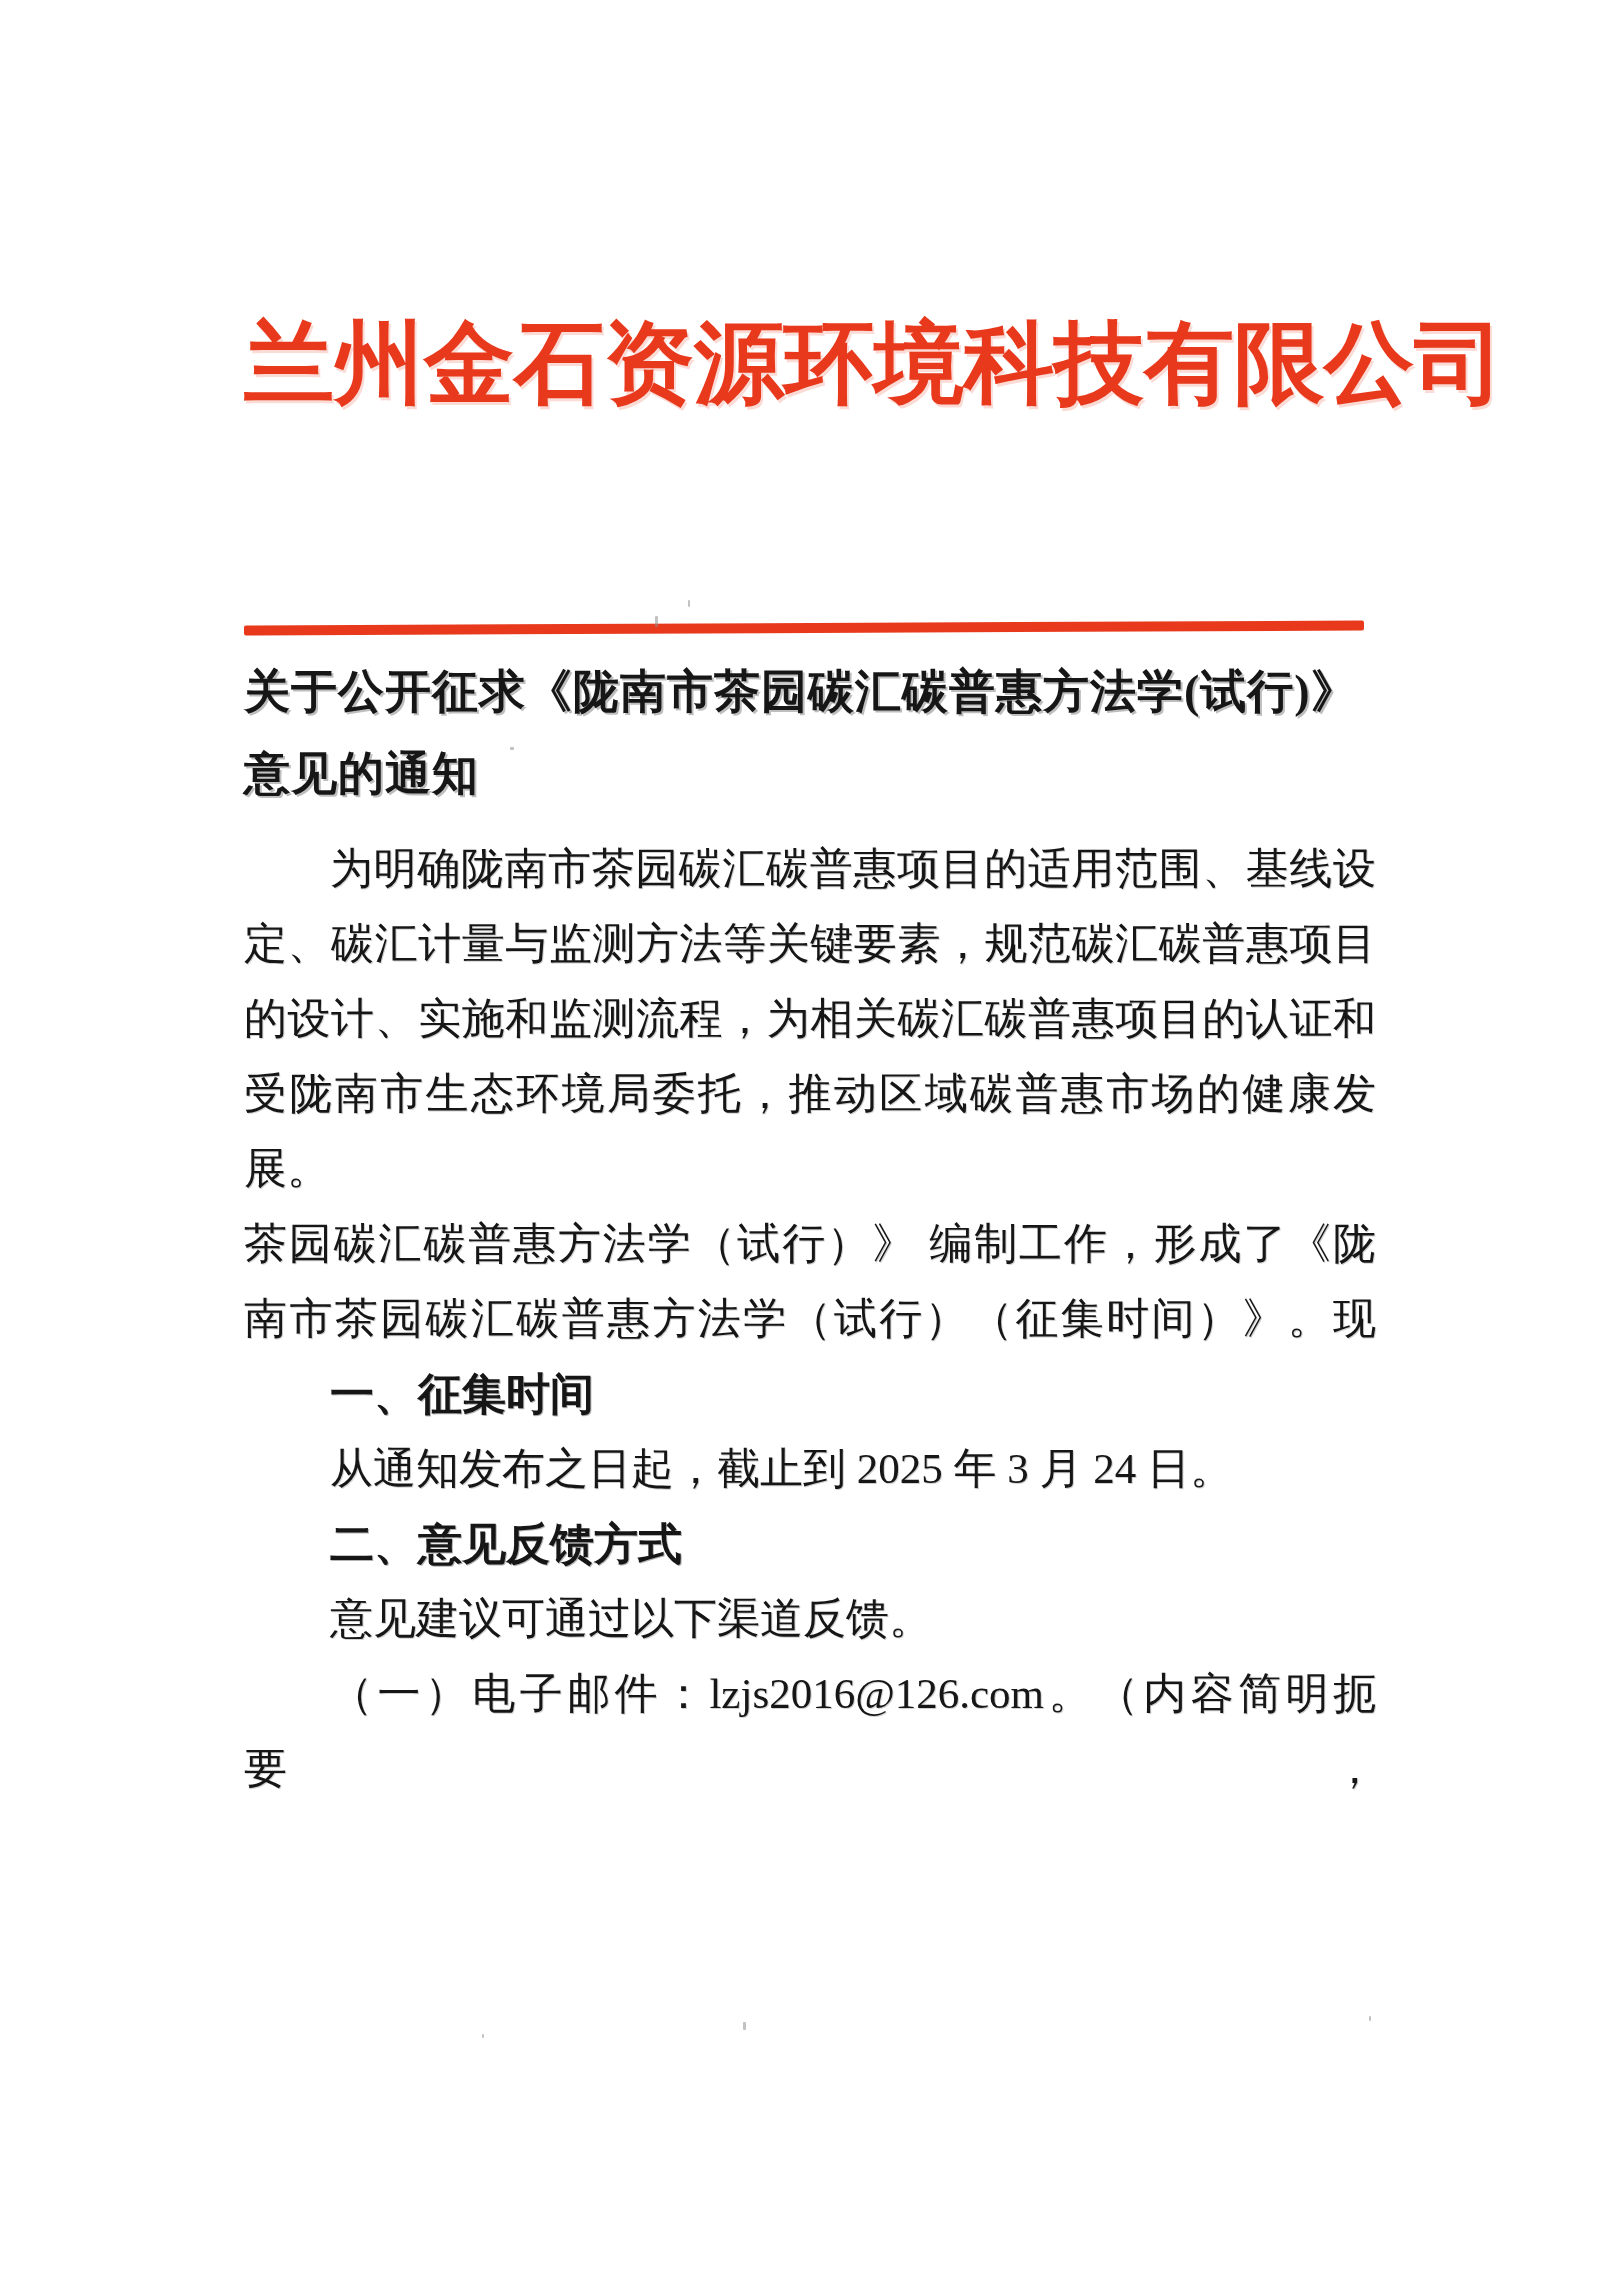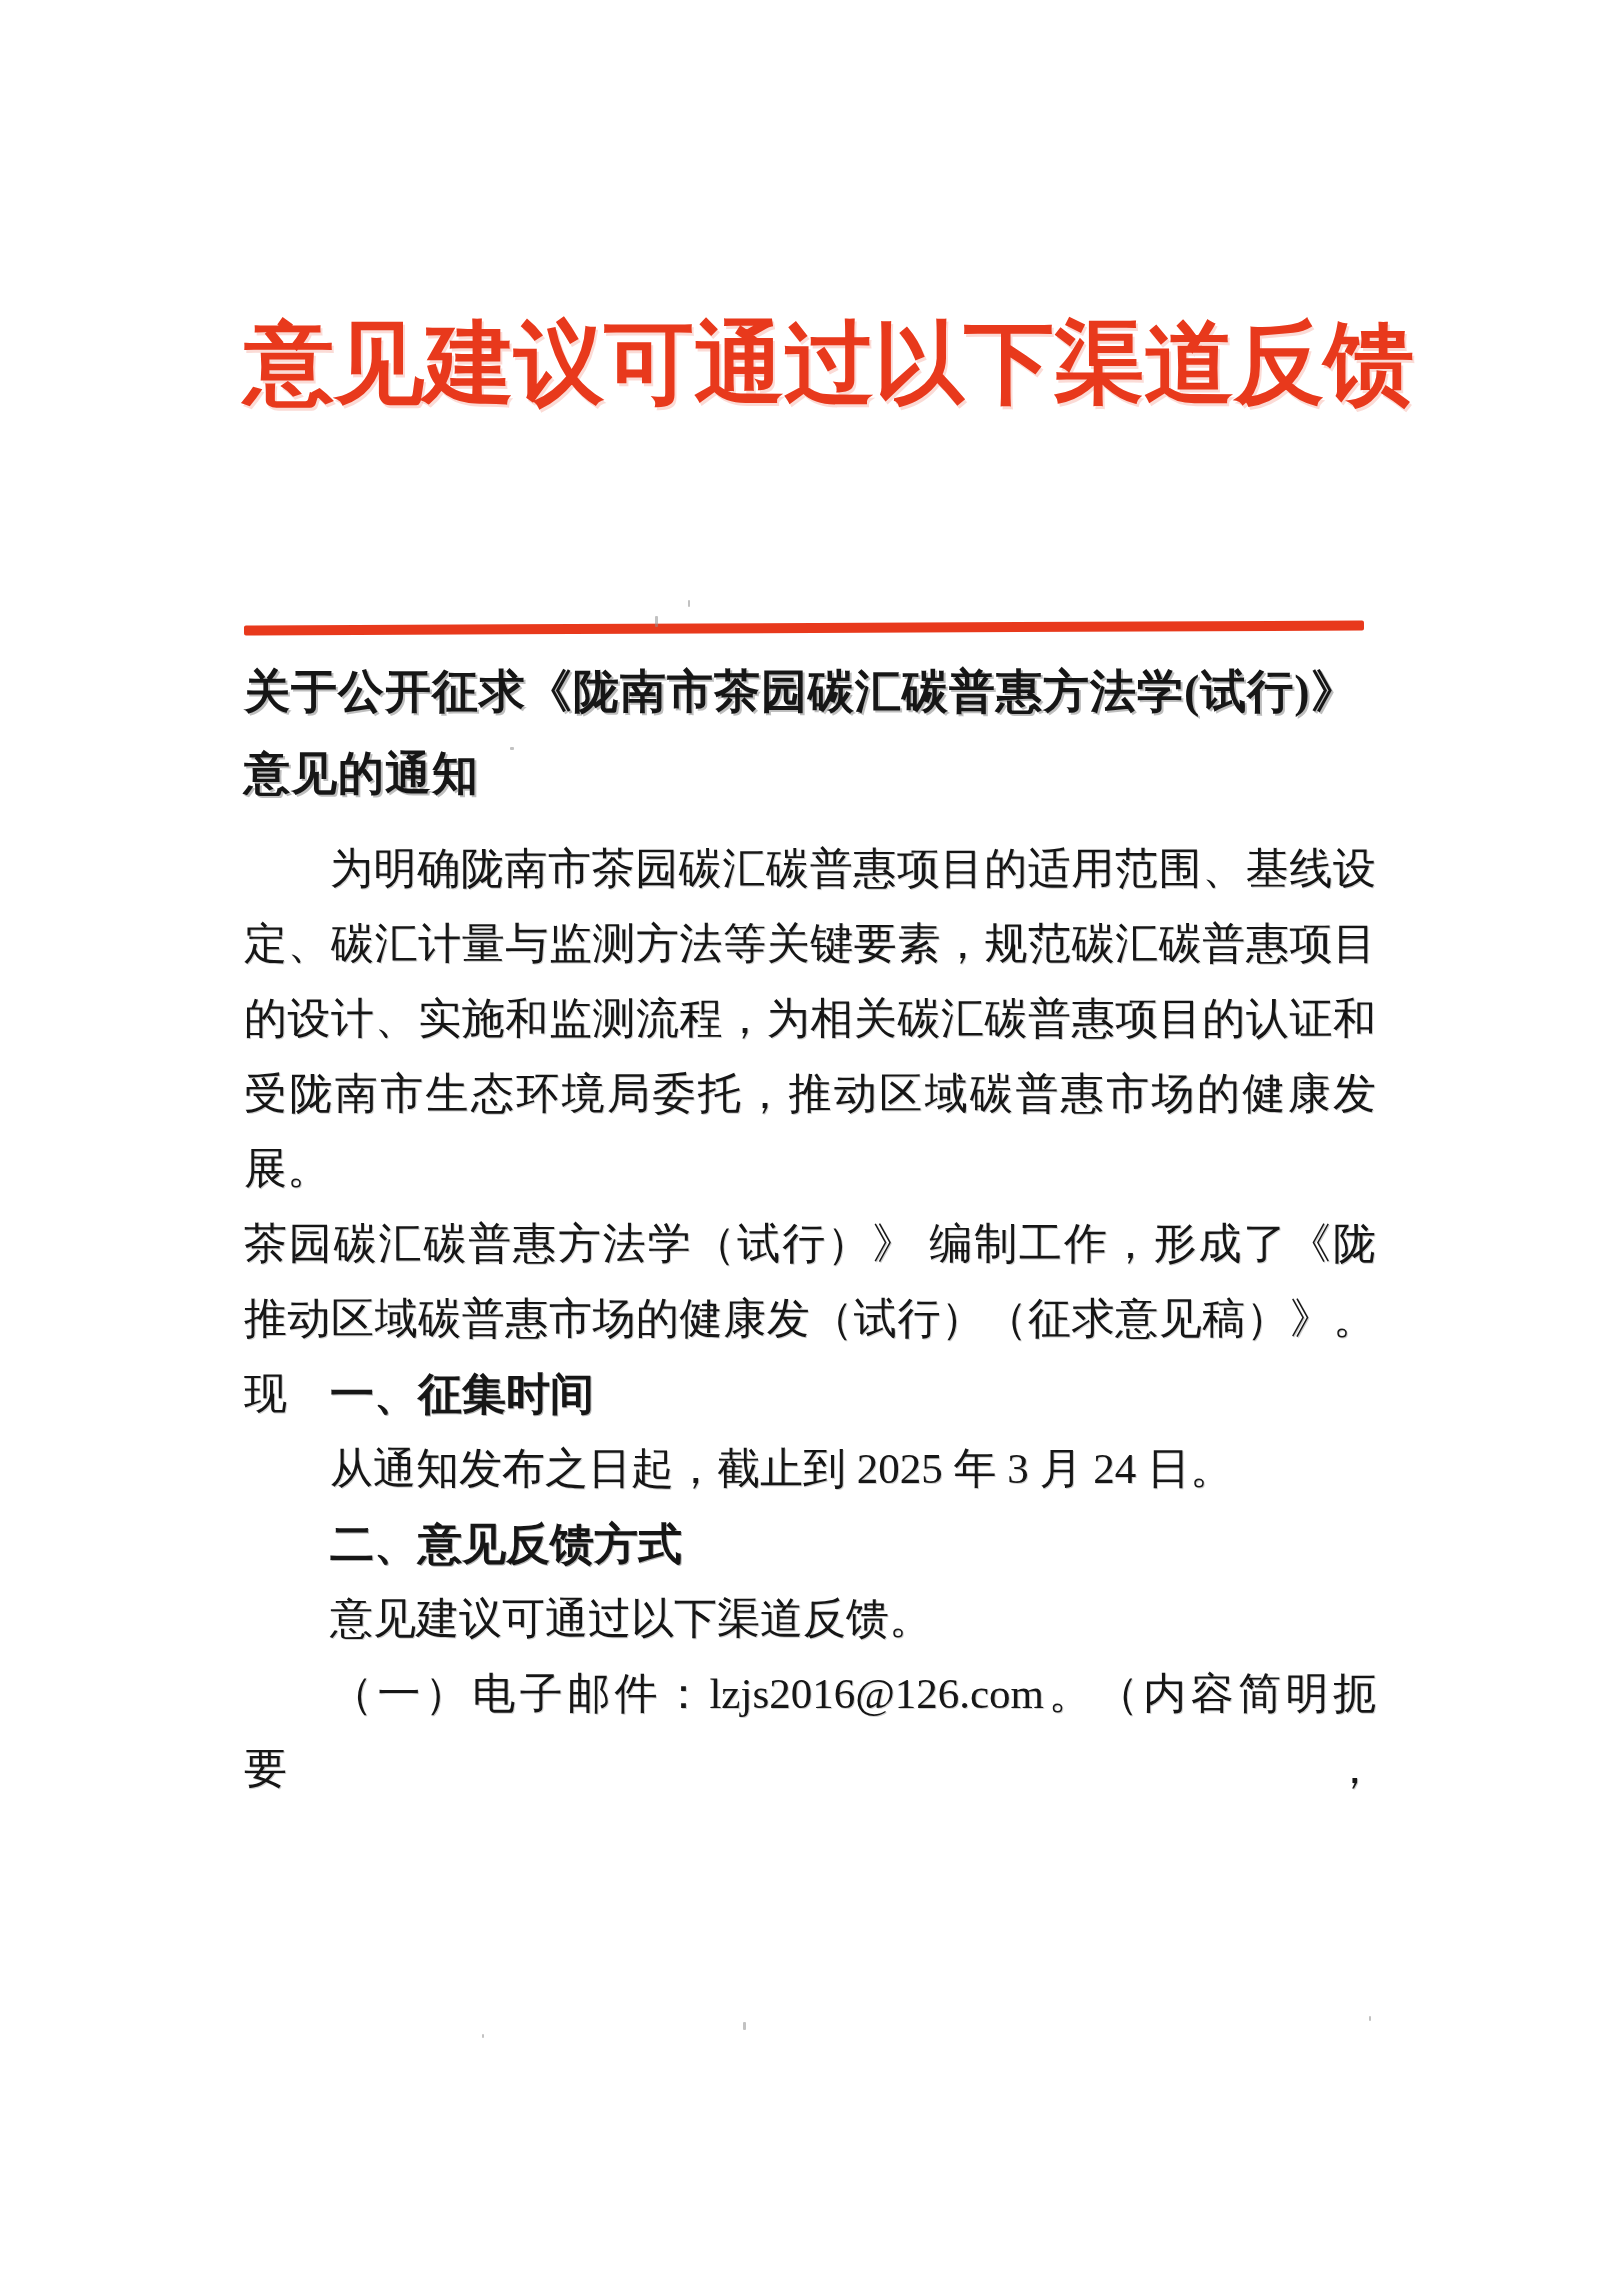--- a/index.html
+++ b/index.html
@@ -61,37 +61,37 @@
     text-shadow:1px 1px 0 rgba(40,40,40,.35);
   }
   
   .speck{position:absolute;background:#8f8f8f;opacity:.55;border-radius:1px;}
 </style>
 </head>
 <body>
 
 <div class="page">
 
-  <div class="letterhead">意见建议可通过以下渠道反馈</div>
+  <div class="letterhead">兰州金石资源环境科技有限公司</div>
 
   <div class="red-rule"></div>
 
   <div class="doc-title">
     <div class="title-line">关于公开征求《陇南市茶园碳汇碳普惠方法学(试行)》</div>
     <div class="title-line">意见的通知</div>
   </div>
 
   <div class="body-block">
     <div class="line indent fill">为明确陇南市茶园碳汇碳普惠项目的适用范围、基线设</div>
     <div class="line fill">定、碳汇计量与监测方法等关键要素，规范碳汇碳普惠项目</div>
     <div class="line fill">的设计、实施和监测流程，为相关碳汇碳普惠项目的认证和</div>
     <div class="line fill">受陇南市生态环境局委托，推动区域碳普惠市场的健康发</div>
     <div class="line">展。</div>
     <div class="line fill">茶园碳汇碳普惠方法学（试行）》 编制工作，形成了《陇</div>
-    <div class="line fill">推动区域碳普惠市场的健康发（试行）（征求意见稿）》。现</div>
+    <div class="line fill">南市茶园碳汇碳普惠方法学（试行）（征集时间）》。现</div>
     <div class="line indent heading">一、征集时间</div>
     <div class="line indent">从通知发布之日起，截止到 2025 年 3 月 24 日。</div>
     <div class="line indent heading">二、意见反馈方式</div>
     <div class="line indent">意见建议可通过以下渠道反馈。</div>
     <div class="line indent fill">（一）电子邮件：lzjs2016@126.com。（内容简明扼要，</div>
   </div>
 
   <div class="speck" style="left:655px;top:616px;width:2.9px;height:10.8px;"></div>
   <div class="speck" style="left:688px;top:600px;width:2px;height:6.9px;"></div>
   <div class="speck" style="left:510px;top:747px;width:3.9px;height:2.9px;"></div>

